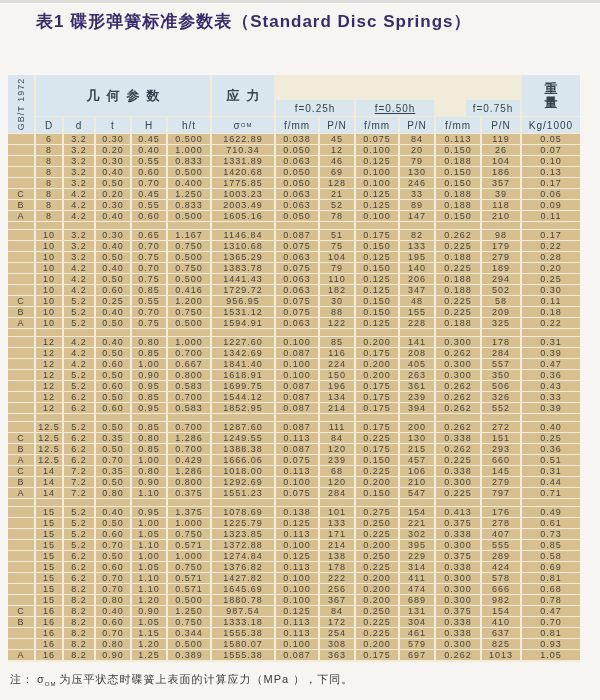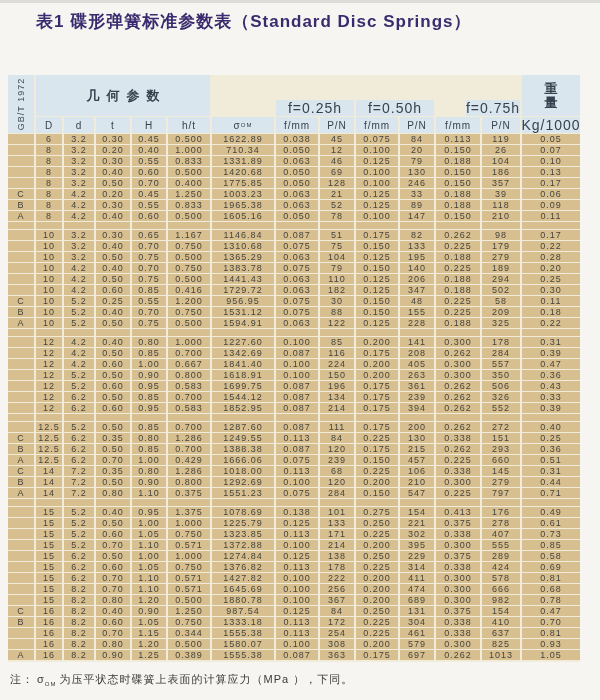--- a/index.html
+++ b/index.html
@@ -16,29 +16,29 @@
 
   .thead{grid-template-rows:24px 16px 16px;row-gap:1px;margin-bottom:1px;}
   .hcell{background:#d9e6ee;color:#37424f;display:flex;align-items:center;justify-content:center;overflow:hidden;}
   .hcell.big{font-weight:bold;font-size:13px;letter-spacing:7px;text-indent:7px;}
   .std{grid-column:1;grid-row:1/4;}
   .std .vert{transform:rotate(-90deg);white-space:nowrap;font-size:9px;letter-spacing:1px;color:#3e4a59;}
   .h-geo{grid-column:2/7;grid-row:1/3;}
   .h-stress{grid-column:7/8;grid-row:1/3;}
   .h-mech{grid-column:8/14;grid-row:1;}
   .h-weight{grid-column:14;grid-row:1/3;flex-direction:column;font-weight:bold;font-size:13px;line-height:14px;letter-spacing:0;text-indent:0;}
-  .h-f{grid-row:2;font-size:14px;letter-spacing:1px;}
+  .h-f{grid-row:2;font-size:10px;letter-spacing:1px;}
   .h-f025{grid-column:8/10;}
-  .h-f050{grid-column:10/12;}
+  .h-f050{grid-column:10/12;text-decoration:underline;}
   .h-f075{grid-column:12/14;margin-left:30px;}
   .h-sub{grid-row:3;font-size:10px;letter-spacing:1px;}
   .h-c2{grid-column:2;} .h-c3{grid-column:3;} .h-c4{grid-column:4;} .h-c5{grid-column:5;}
   .h-c6{grid-column:6;} .h-c7{grid-column:7;} .h-c8{grid-column:8;} .h-c9{grid-column:9;}
   .h-c10{grid-column:10;} .h-c11{grid-column:11;} .h-c12{grid-column:12;} .h-c13{grid-column:13;}
-  .h-c14{grid-column:14;font-size:14px;}
+  .h-c14{grid-column:14;font-size:10px;}
   sub{font-size:6px;}
 
   .trow{margin-bottom:1px;}
   .cell{background:#d7bf90;height:10px;line-height:10px;text-align:center;font-size:9px;color:#46443c;letter-spacing:1px;overflow:hidden;}
   .trow.sep .cell{height:7px;}
 
   .note{position:absolute;left:10px;top:672px;font-size:11px;color:#3b3b38;letter-spacing:1px;white-space:nowrap;}
   .note .sig{margin:0 3px;}
 </style>
 </head>
@@ -47,20 +47,21 @@
 <div class="page">
 
   <div class="title">表1  碟形弹簧标准参数表（Standard Disc Springs）</div>
 
   <div class="tablewrap">
     <div class="thead">
       <div class="hcell std">
         <span class="vert">GB/T 1972</span>
       </div>
       <div class="hcell big h-geo">几何参数</div>
+      <div class="hcell big h-stress">应力</div>
       <div class="hcell h-weight">
         <span>重</span>
         <span>量</span>
       </div>
       <div class="hcell h-f h-f025">f=0.25h</div>
       <div class="hcell h-f h-f050">f=0.50h</div>
       <div class="hcell h-f h-f075">f=0.75h</div>
 
       <div class="hcell h-sub h-c2">D</div>
       <div class="hcell h-sub h-c3">d</div>
@@ -177,21 +178,21 @@
           <div class="cell">39</div>
           <div class="cell">0.06</div>
         </div>
         <div class="trow">
           <div class="cell">B</div>
           <div class="cell">8</div>
           <div class="cell">4.2</div>
           <div class="cell">0.30</div>
           <div class="cell">0.55</div>
           <div class="cell">0.833</div>
-          <div class="cell">1965.38</div>
+          <div class="cell">2003.49</div>
           <div class="cell">0.063</div>
           <div class="cell">52</div>
           <div class="cell">0.125</div>
           <div class="cell">89</div>
           <div class="cell">0.188</div>
           <div class="cell">118</div>
           <div class="cell">0.09</div>
         </div>
         <div class="trow">
           <div class="cell">A</div>

